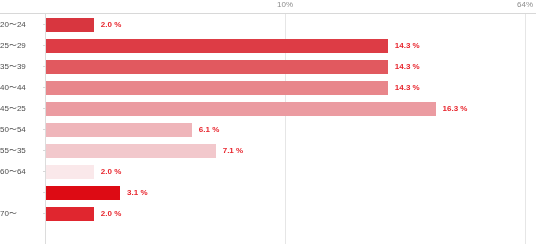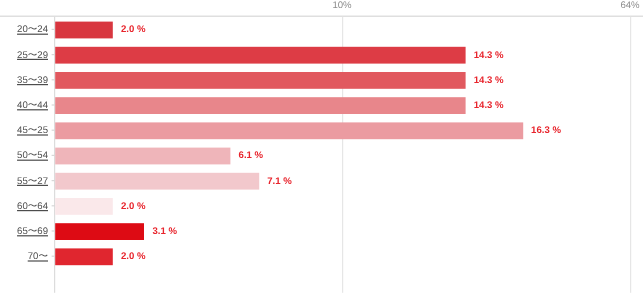--- a/index.html
+++ b/index.html
@@ -76,25 +76,24 @@
     position: relative;
     height: 21px;
   }
   .cat-label {
     position: absolute;
     left: 0;
     top: 0;
     width: 40px;
     height: 21px;
     line-height: 21px;
-    text-align: right;
+    text-align: left;
     font-size: 8px;
     color: #4d4d4d;
     white-space: nowrap;
-    text-decoration: underline;
   }
   .bar {
     position: absolute;
     left: 46px;
     top: 3.5px;
     height: 14px;
   }
   .bar-value {
     position: absolute;
     top: 0;
@@ -160,33 +159,32 @@
           <div class="bar" style="width: 389.57px; background: rgb(235, 155, 161);"></div>
           <span class="bar-value" style="left: 442.57px;">16.3 %</span>
         </div>
         <div class="row">
           <span class="cat-label">50〜54</span>
           <div class="tick-mark"></div>
           <div class="bar" style="width: 145.79px; background: rgb(239, 181, 186);"></div>
           <span class="bar-value" style="left: 198.79px;">6.1 %</span>
         </div>
         <div class="row">
-          <span class="cat-label">55〜27</span>
+          <span class="cat-label">55〜35</span>
           <div class="tick-mark"></div>
           <div class="bar" style="width: 169.69px; background: rgb(242, 200, 204);"></div>
           <span class="bar-value" style="left: 222.69px;">7.1 %</span>
         </div>
         <div class="row">
           <span class="cat-label">60〜64</span>
           <div class="tick-mark"></div>
           <div class="bar" style="width: 47.8px; background: rgb(250, 232, 234);"></div>
           <span class="bar-value" style="left: 100.8px;">2.0 %</span>
         </div>
         <div class="row">
-          <span class="cat-label">65〜69</span>
           <div class="tick-mark"></div>
           <div class="bar" style="width: 74.09px; background: rgb(221, 11, 20);"></div>
           <span class="bar-value" style="left: 127.09px;">3.1 %</span>
         </div>
         <div class="row">
           <span class="cat-label">70〜</span>
           <div class="tick-mark"></div>
           <div class="bar" style="width: 47.8px; background: rgb(224, 38, 47);"></div>
           <span class="bar-value" style="left: 100.8px;">2.0 %</span>
         </div>

